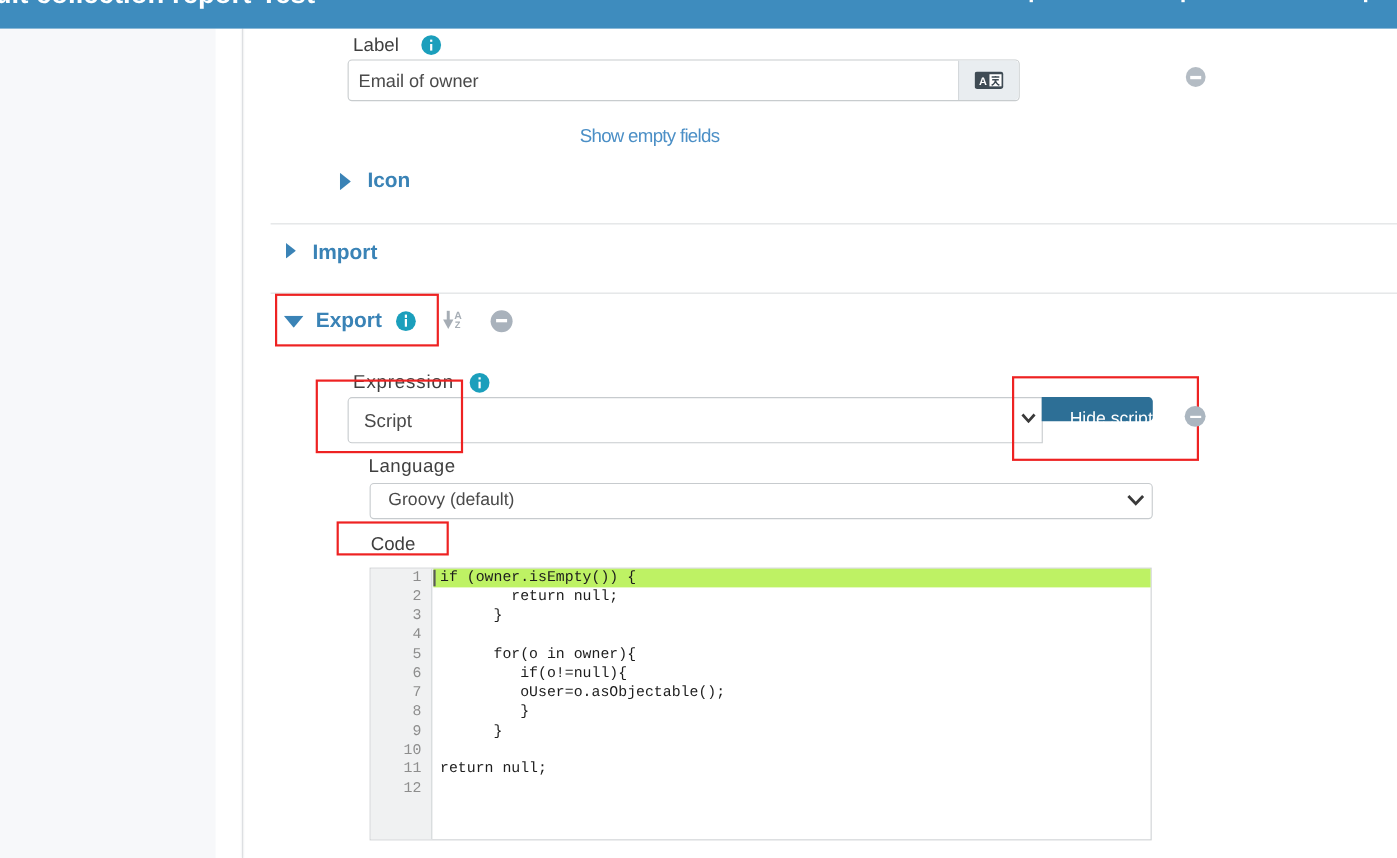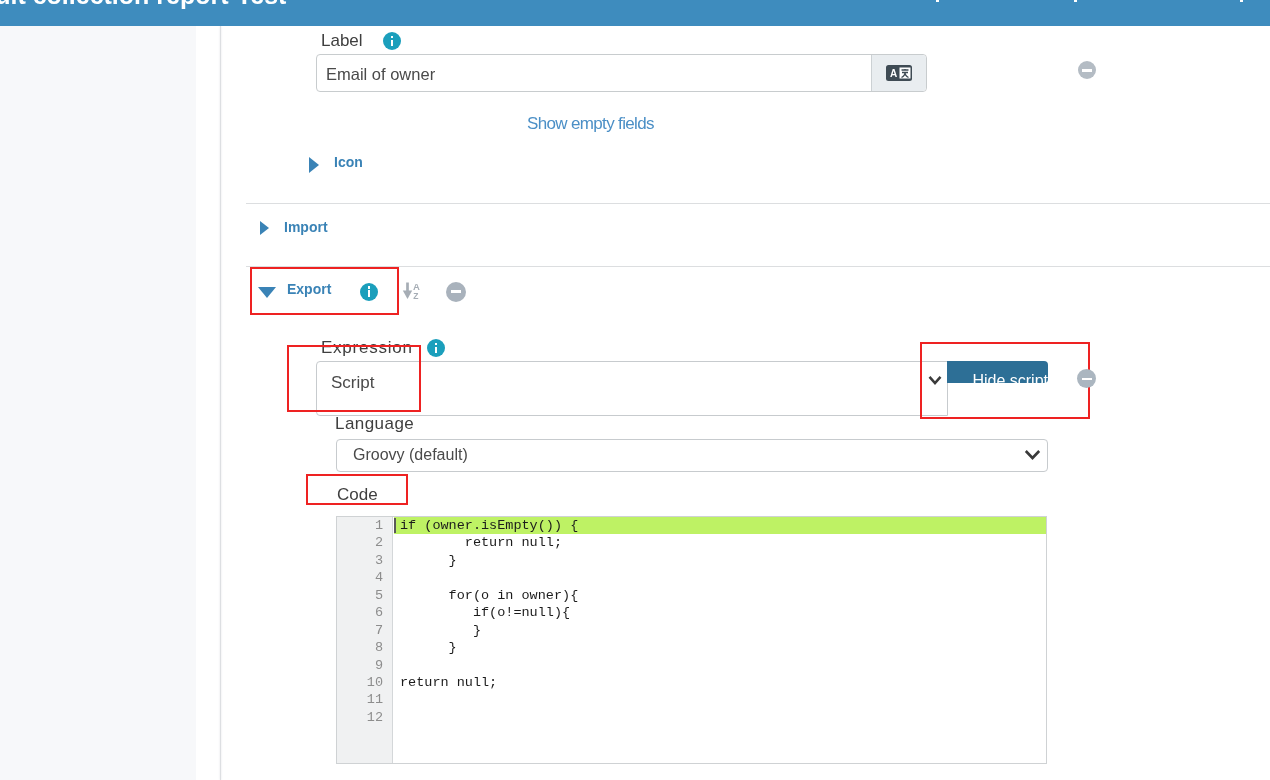--- a/index.html
+++ b/index.html
@@ -20,21 +20,21 @@
   .infoicon:before { content:""; position:absolute; left:7.6px; top:3.6px; width:2.8px; height:2.8px; background:#fff; }
 
   #input1 { position:absolute; left:316px; top:54px; width:611px; height:38px; background:#fff;
     border:1px solid #c8ccce; border-radius:4px; }
   #input1 .txt { position:absolute; left:9px; top:10px; font-size:16.5px; color:#4a4a4a; }
   #addon1 { position:absolute; right:0; top:0; width:55px; height:36px; background:#e9edf0;
     border-left:1px solid #ccd1d4; border-radius:0 4px 4px 0; }
 
   #showempty { position:absolute; left:527px; top:114px; font-size:17px; letter-spacing:-0.65px; color:#4b8fc6;text-align:right; }
 
-  .sechead { position:absolute; font-size:14px; font-weight:bold; color:#3a83b6; }
+  .sechead { position:absolute; font-size:19px; font-weight:bold; color:#3a83b6; }
   .divider { position:absolute; left:246px; width:1024px; height:1px; background:#dcdee0; }
 
   .redrect { position:absolute; border:2.5px solid #ee2222; }
 
   .mincircle { position:absolute; border-radius:50%; }
   .mincircle:after { content:""; position:absolute; background:#fff; }
 
   select.fake, .selbox { position:absolute; background:#fff; border:1px solid #c7cbce; border-radius:4px; }
   .selbox .txt { position:absolute; font-size:17px; color:#4a4a4a; }
 
@@ -108,21 +108,21 @@
   <path d="M5.5 0.5 V10" stroke="#a6adb5" stroke-width="2.7" fill="none"></path>
   <path d="M0.8 8.5 L10.2 8.5 L5.5 17 Z" fill="#a6adb5"></path>
   <text x="11" y="7.6" font-family="Liberation Sans" font-size="9.5" font-weight="bold" fill="#a6adb5">A</text>
   <text x="11.3" y="16.6" font-family="Liberation Sans" font-size="8.5" font-weight="bold" fill="#a6adb5">Z</text>
 </svg>
 <div class="mincircle m2" style="left:445.5px; top:281.5px; width:20px; height:20px; background:#a9b2bc;"></div>
 
 <div class="lbl" style="left:321px; top:338px; letter-spacing:0.75px;">Expression</div>
 <div class="infoicon" style="left:427px; top:339px;"></div>
 
-<div class="selbox" style="left:316px; top:361px; width:632px; height:55px; border-radius:4px 0 0 4px;">
+<div class="selbox" style="left:316px; top:361px; width:632px; height:42px; border-radius:4px 0 0 4px;">
   <div class="txt" style="left:14px; top:11px;">Script</div>
   <svg style="position:absolute; right:5px; top:13px;" width="14" height="10" viewBox="0 0 14 10">
     <path d="M1.5 1.8 L7 8 L12.5 1.8" stroke="#3a3a3a" stroke-width="2.5" fill="none"></path>
   </svg>
 </div>
 <div id="hidebtn">Hide script</div>
 <div class="redrect" style="left:287px; top:345px; width:134px; height:67px;"></div>
 <div class="redrect" style="left:920px; top:342px; width:170px; height:77px;"></div>
 <div class="mincircle m2" style="left:1077px; top:369px; width:19px; height:19px; background:#abb6c0;"></div>
 
@@ -145,20 +145,20 @@
       <div>4</div>
       <div>5</div>
       <div>6</div>
     <div>7</div>
       <div>8</div>
       <div>9</div>
       <div>10</div>
       <div>11</div>
       <div>12</div>
   </div>
-  <div id="codearea"><div class="active">if (owner.isEmpty()) {</div><div>        return null;</div><div>      }</div><div> </div><div>      for(o in owner){</div><div>         if(o!=null){</div><div>         }</div><div>      }</div><div> </div><div>return null;</div></div>
+  <div id="codearea"><div class="active">if (owner.isEmpty()) {</div><div>        return null;</div><div>      }</div><div> </div><div>      for(o in owner){</div><div>         if(o!=null){</div><div>         oUser=o.asObjectable();</div><div>         }</div><div>      }</div><div> </div><div>return null;</div></div>
   <div id="cursor"></div>
 </div>
 
 <style>
   .m2:after { left:5px; top:8.7px; width:10px; height:2.7px; }
   .mincircle:not(.m2):after { left:4px; top:7.5px; width:10px; height:3px; }
 </style>
 
 </body></html>

